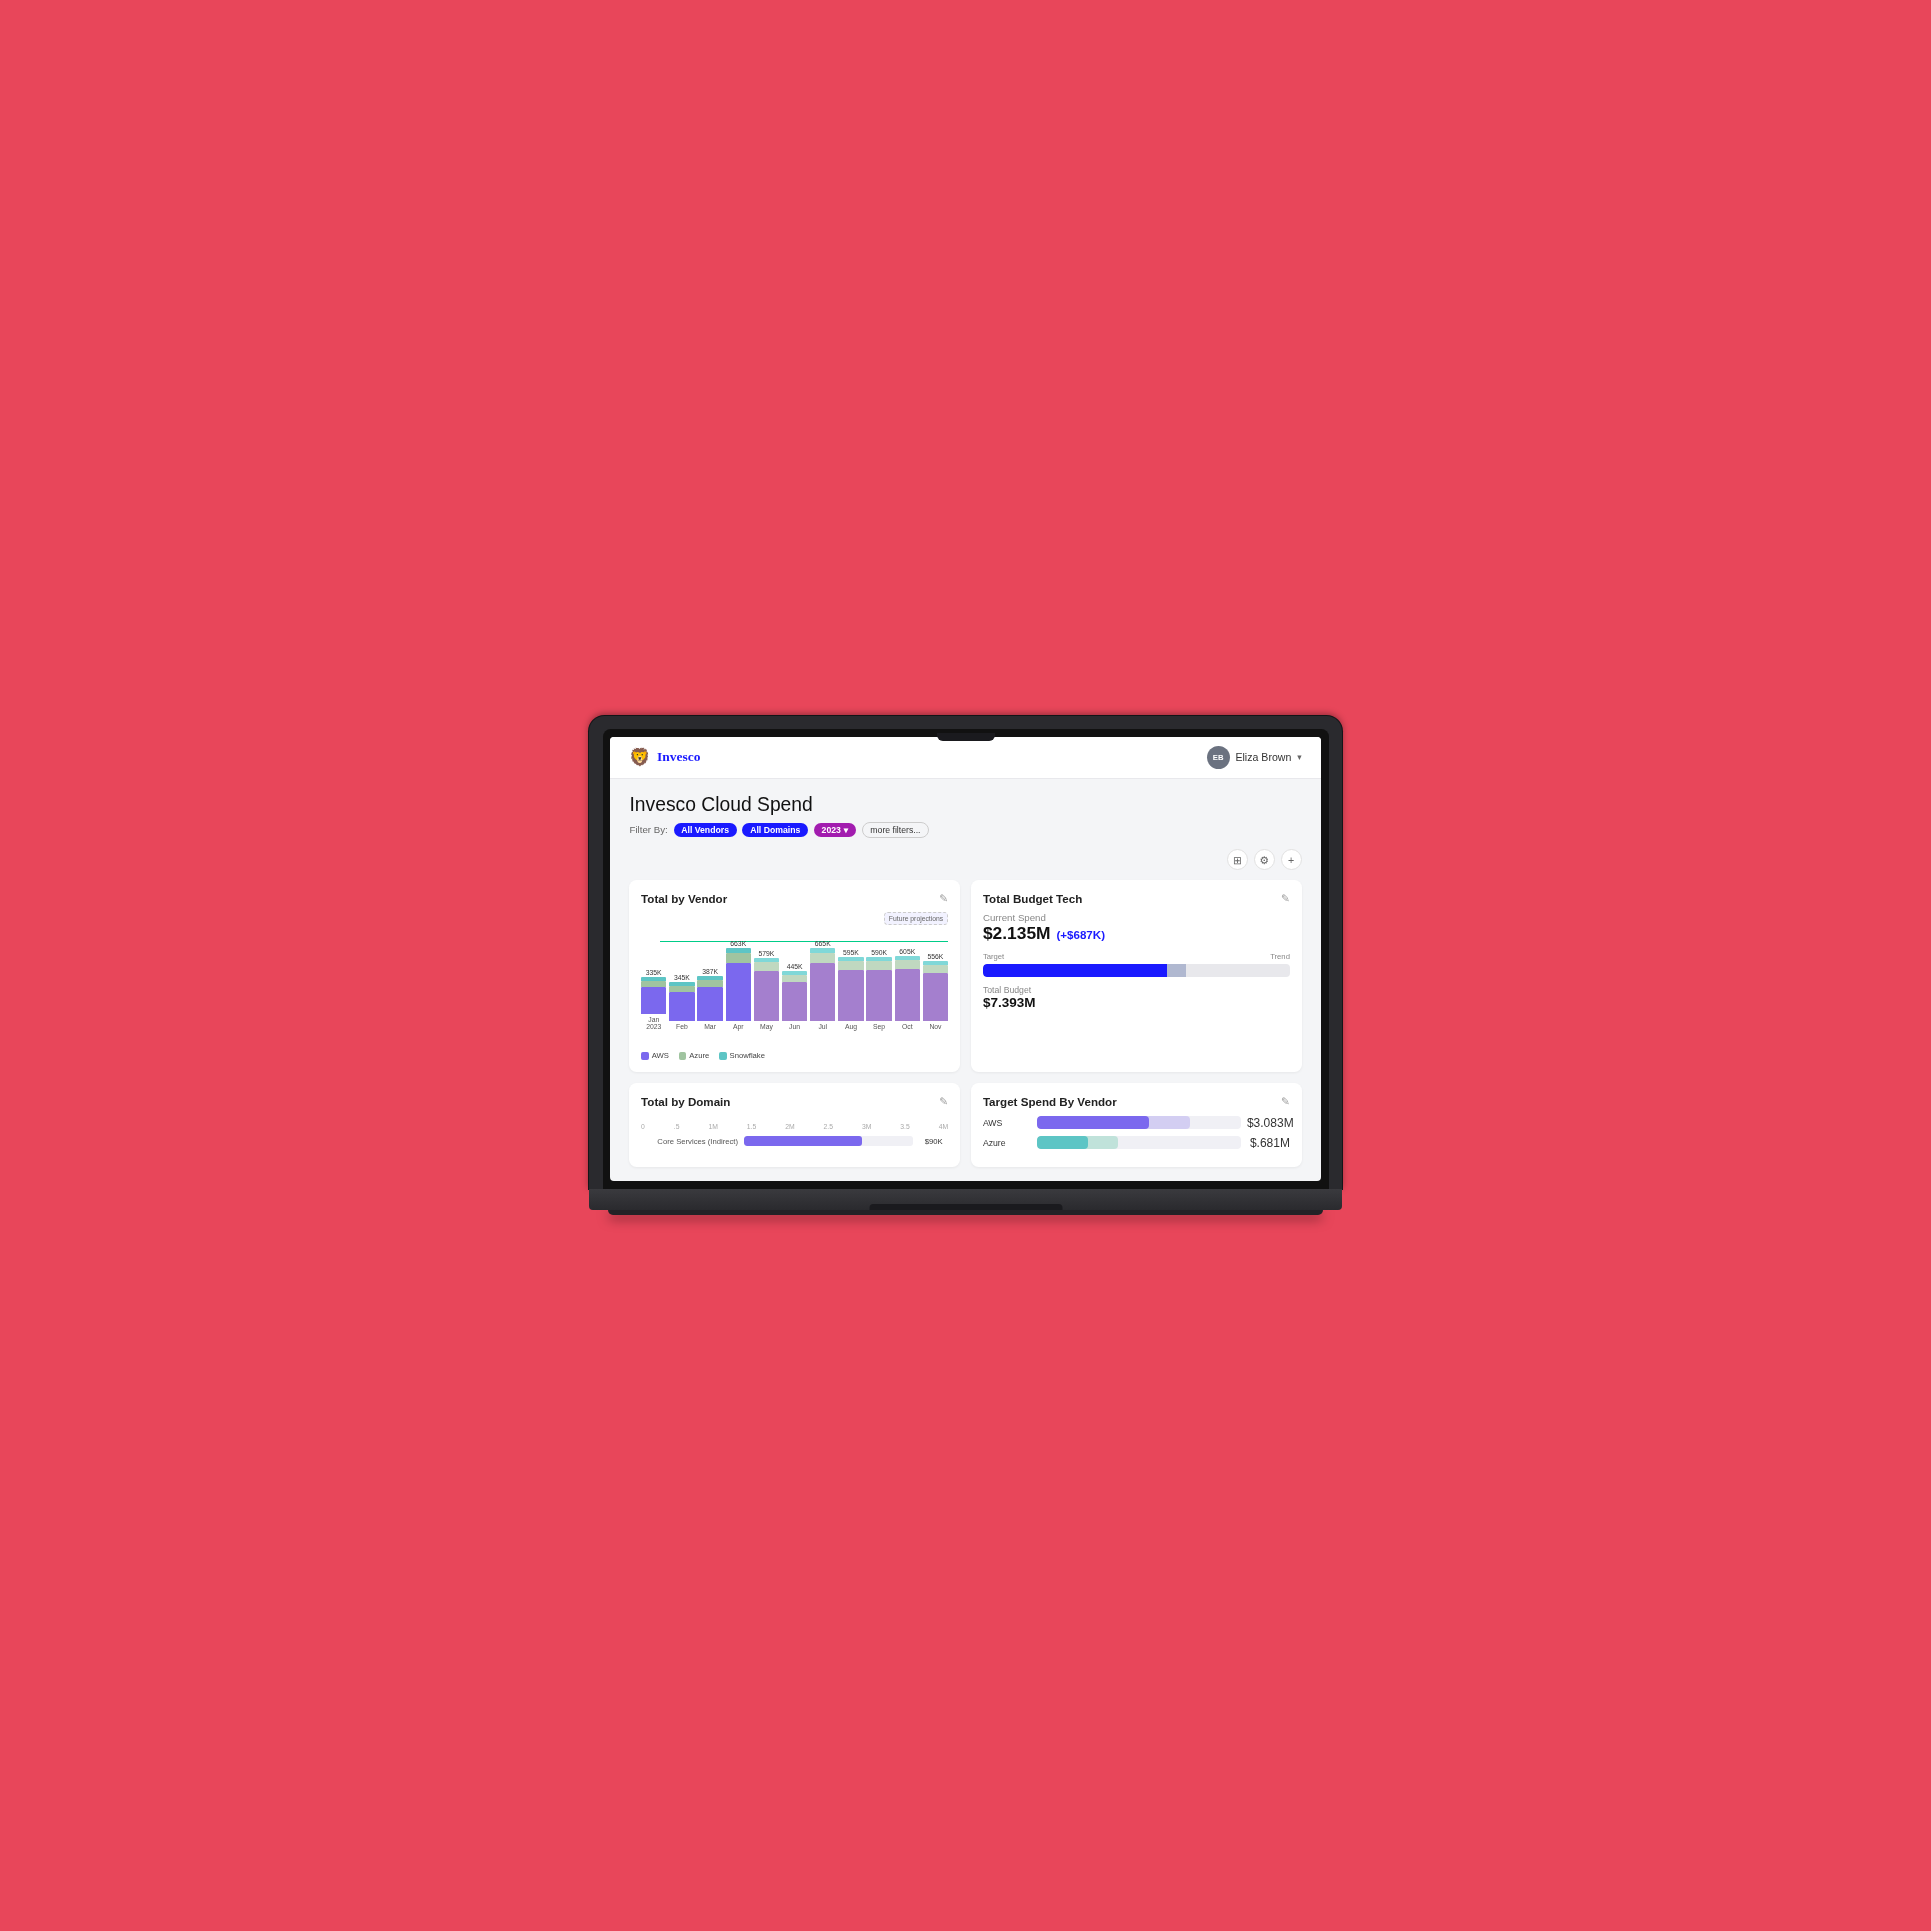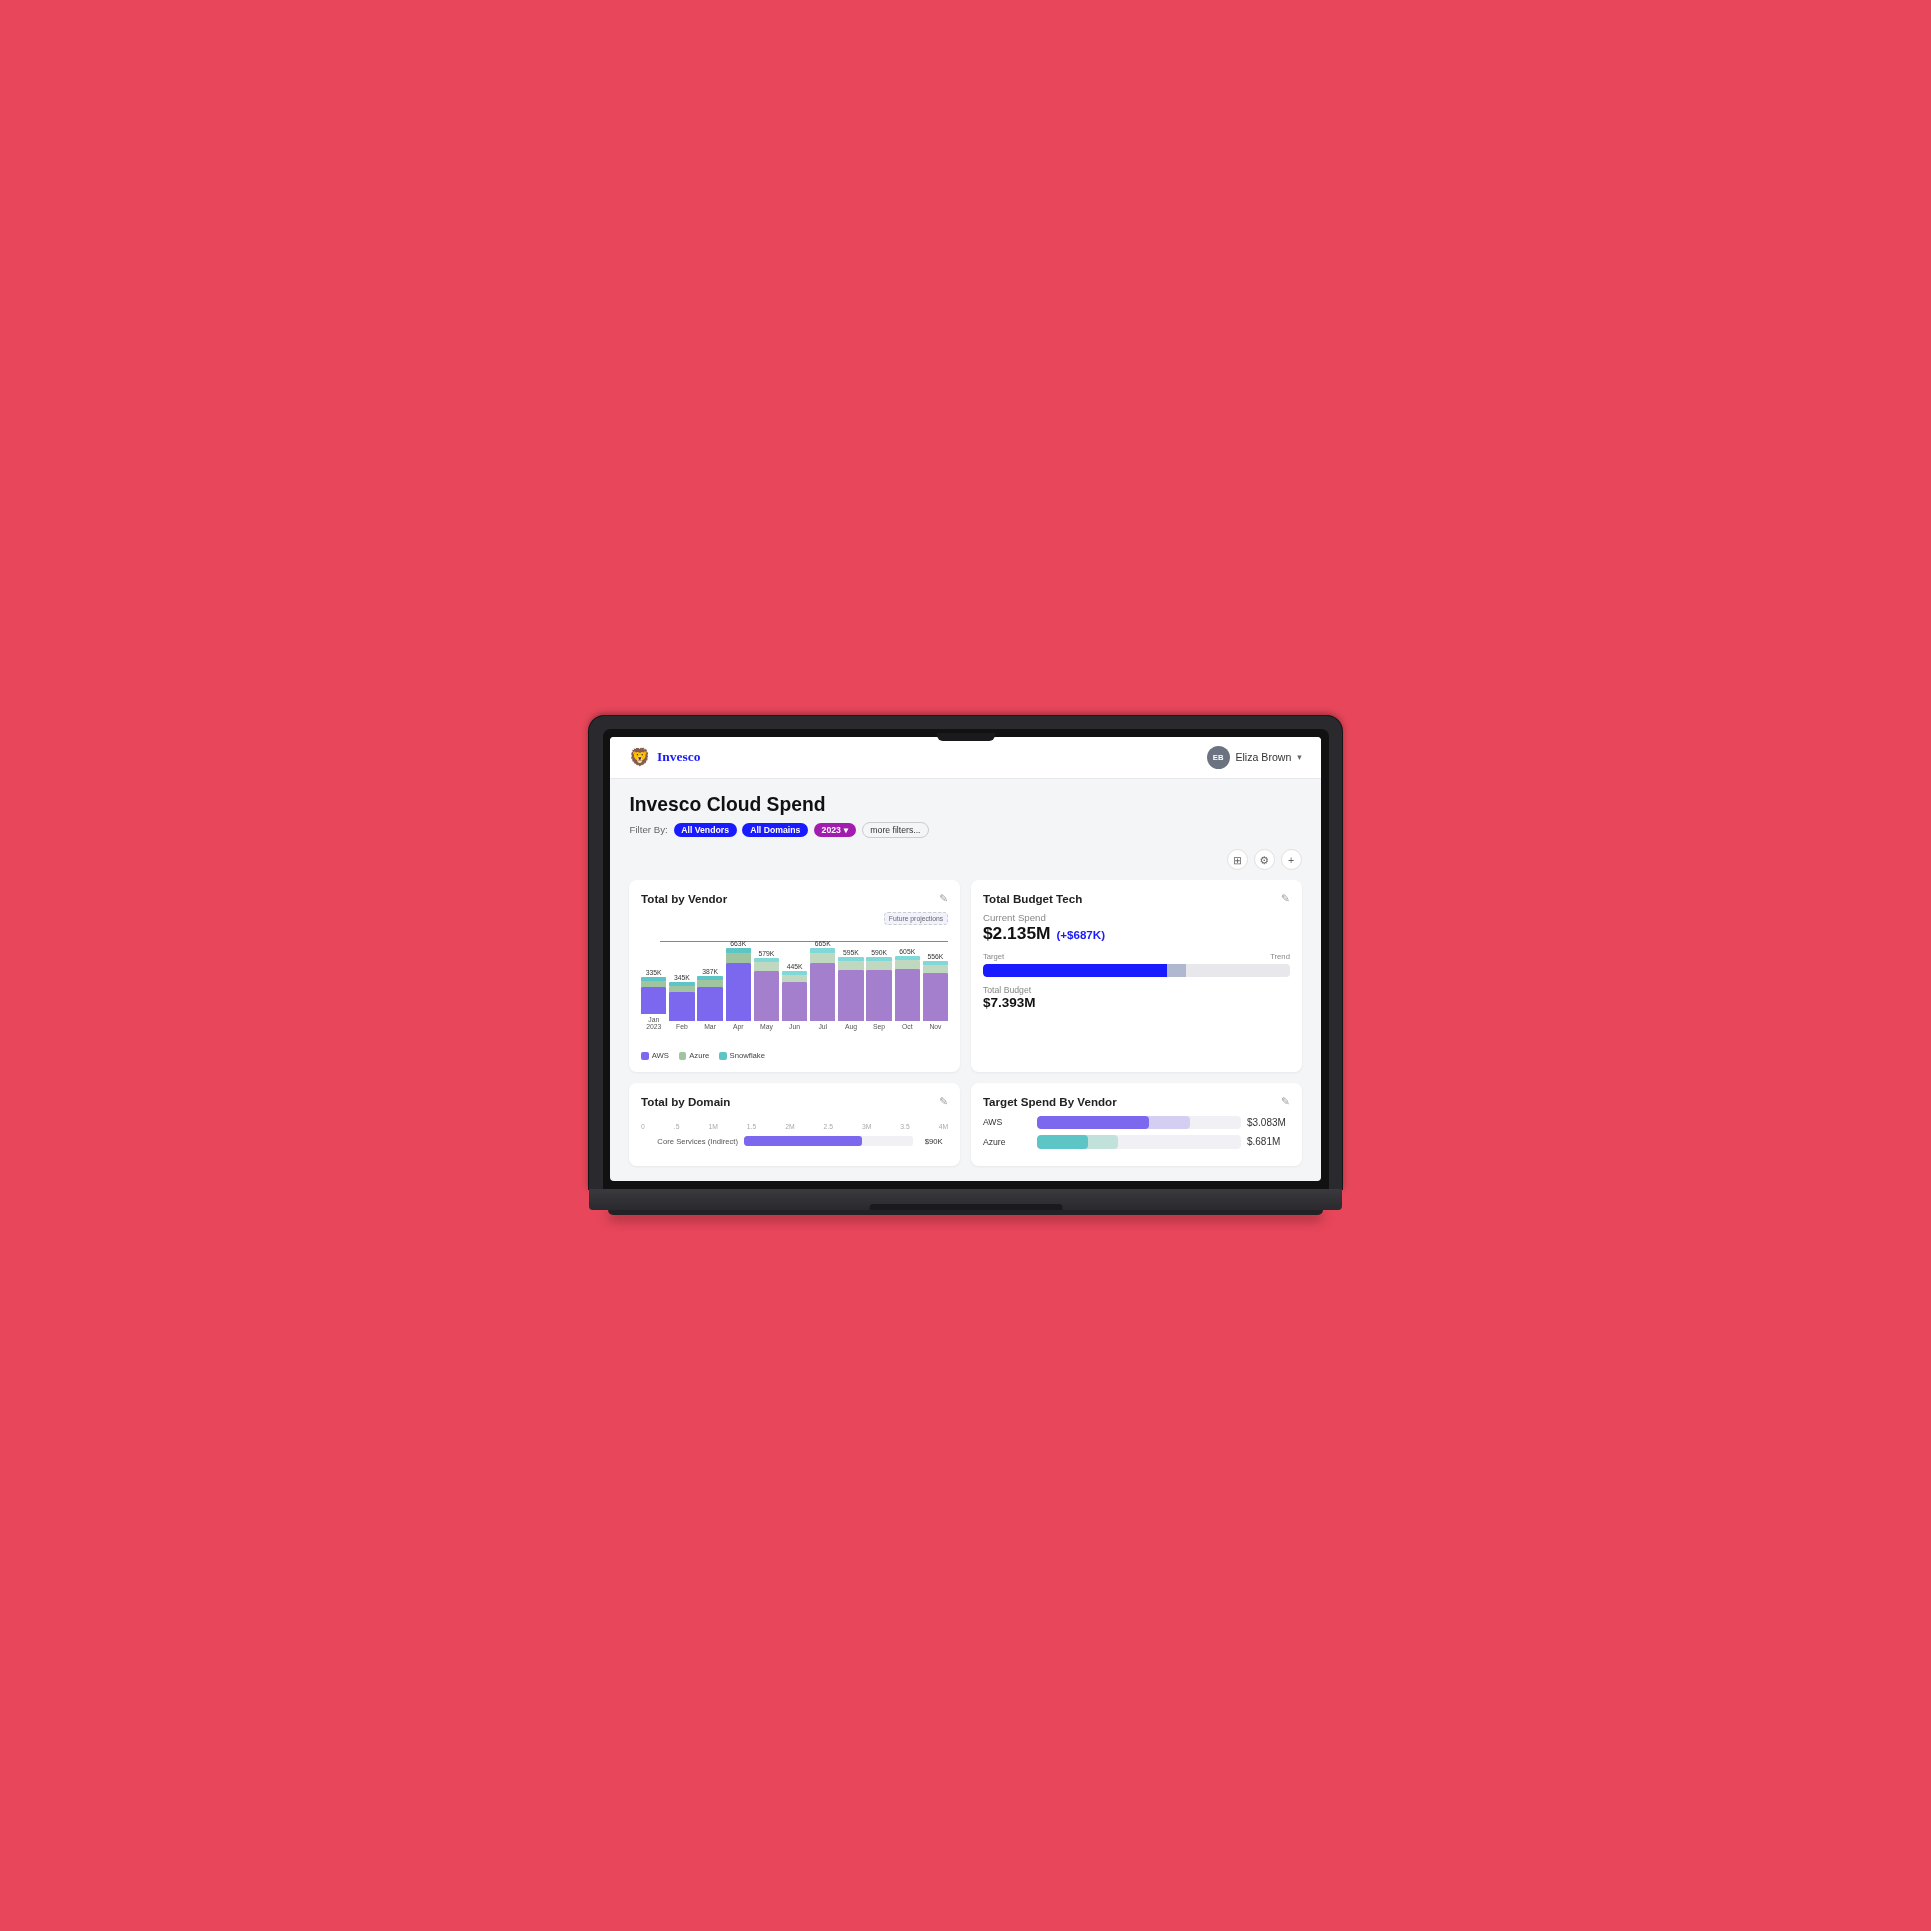--- a/index.html
+++ b/index.html
@@ -156,21 +156,21 @@
     }
 
     
     .main-content {
       flex: 1;
       overflow-y: auto;
       padding: 15.4px 19.3px;
     }
     .page-title {
       font-size: 19.3px;
-      font-weight: 700;
+      font-weight: 400;
       color: #111;
       margin-bottom: 5.8px;
     }
     .filter-row {
       display: flex;
       align-items: center;
       gap: 5.8px;
       margin-bottom: 11.6px;
     }
     .filter-label { color: #666; font-size: 9.7px; }
@@ -397,21 +397,21 @@
       border-radius: 3.9px;
       opacity: 0.6;
     }
     .vendor-bar-spend {
       position: absolute;
       left: 0;
       top: 0;
       height: 100%;
       border-radius: 3.9px;
     }
-    .vendor-amount { font-size: 10px; color: #333; width: 43px; text-align: left; flex-shrink: 0; }
+    .vendor-amount { font-size: 12px; color: #333; width: 43px; text-align: right; flex-shrink: 0; }
 
     
     .domain-bars {
       padding-top: 7.7px;
     }
     .domain-xaxis {
       display: flex;
       justify-content: space-between;
       font-size: 6.8px;
       color: #aaa;

